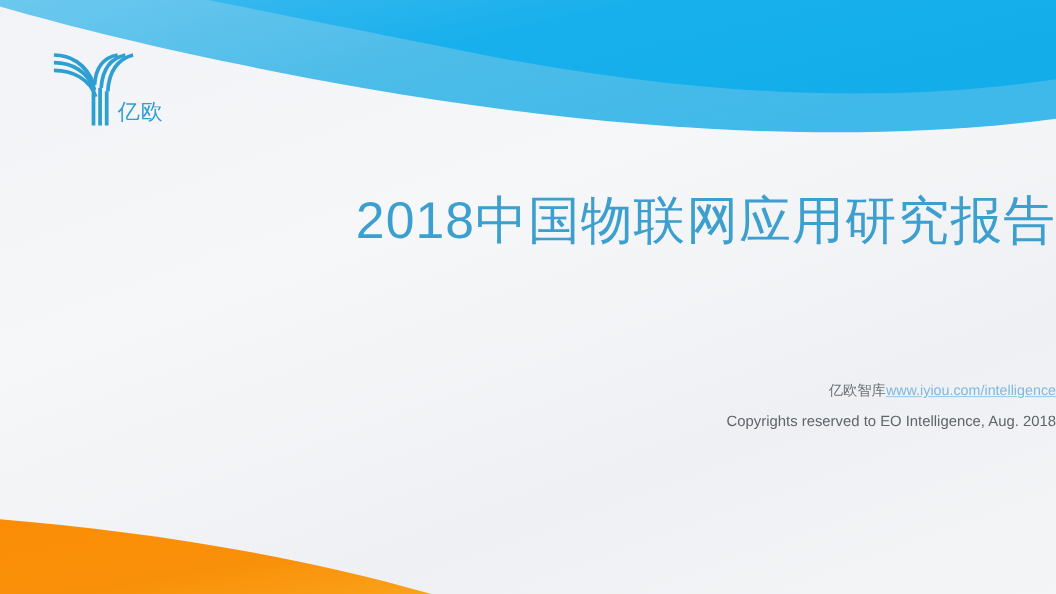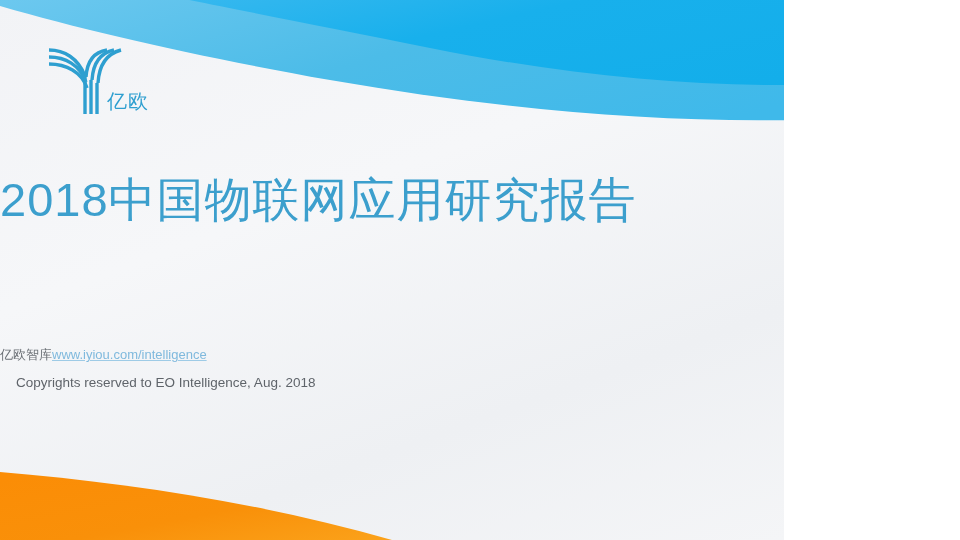--- a/index.html
+++ b/index.html
@@ -11,21 +11,21 @@
     overflow: hidden;
   }
 
   body {
     font-family: "Liberation Sans", "DejaVu Sans", sans-serif;
     background: #ffffff;
   }
 
   #slide {
     position: relative;
-    width: 784px;
+    width: 960px;
     height: 540px;
     overflow: hidden;
     background: linear-gradient(160deg, #f2f3f6 0%, #f6f7f9 38%, #eef0f3 72%, #f4f5f7 100%);
   }
 
   
   .wave-layer {
     position: absolute;
     left: 0;
     top: 0;
@@ -42,21 +42,21 @@
     width: 118px;
     height: 82px;
   }
 
   
   #title-block {
     position: absolute;
     left: 0;
     top: 170px;
     width: 960px;
-    text-align: left;
+    text-align: right;
   }
 
   #main-title {
     font-size: 47px;
     line-height: 60px;
     letter-spacing: 1px;
     color: #3c9fcd;
     font-weight: 400;
     white-space: nowrap;
   }
@@ -69,21 +69,21 @@
     color: #4fa9d2;
     font-weight: 400;
     white-space: nowrap;
   }
 
   #credits {
     position: absolute;
     left: 0;
     top: 345px;
     width: 960px;
-    text-align: left;
+    text-align: right;
   }
 
   .credit-line-1 {
     font-size: 13px;
     line-height: 20px;
     color: #6b7076;
     white-space: nowrap;
   }
 
   .credit-line-1 .site {

